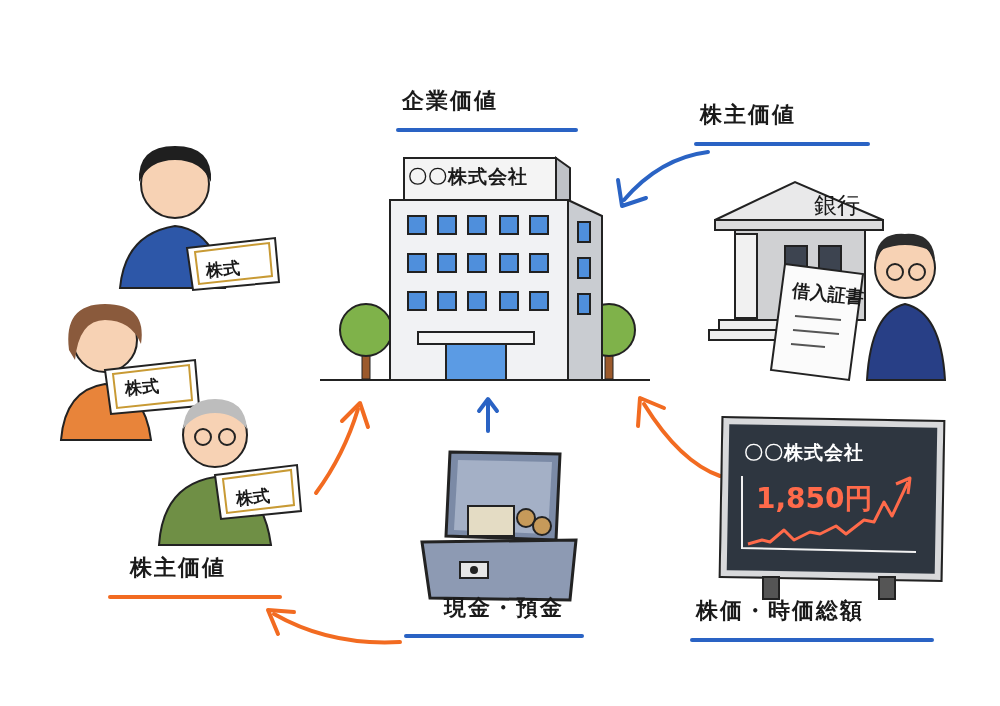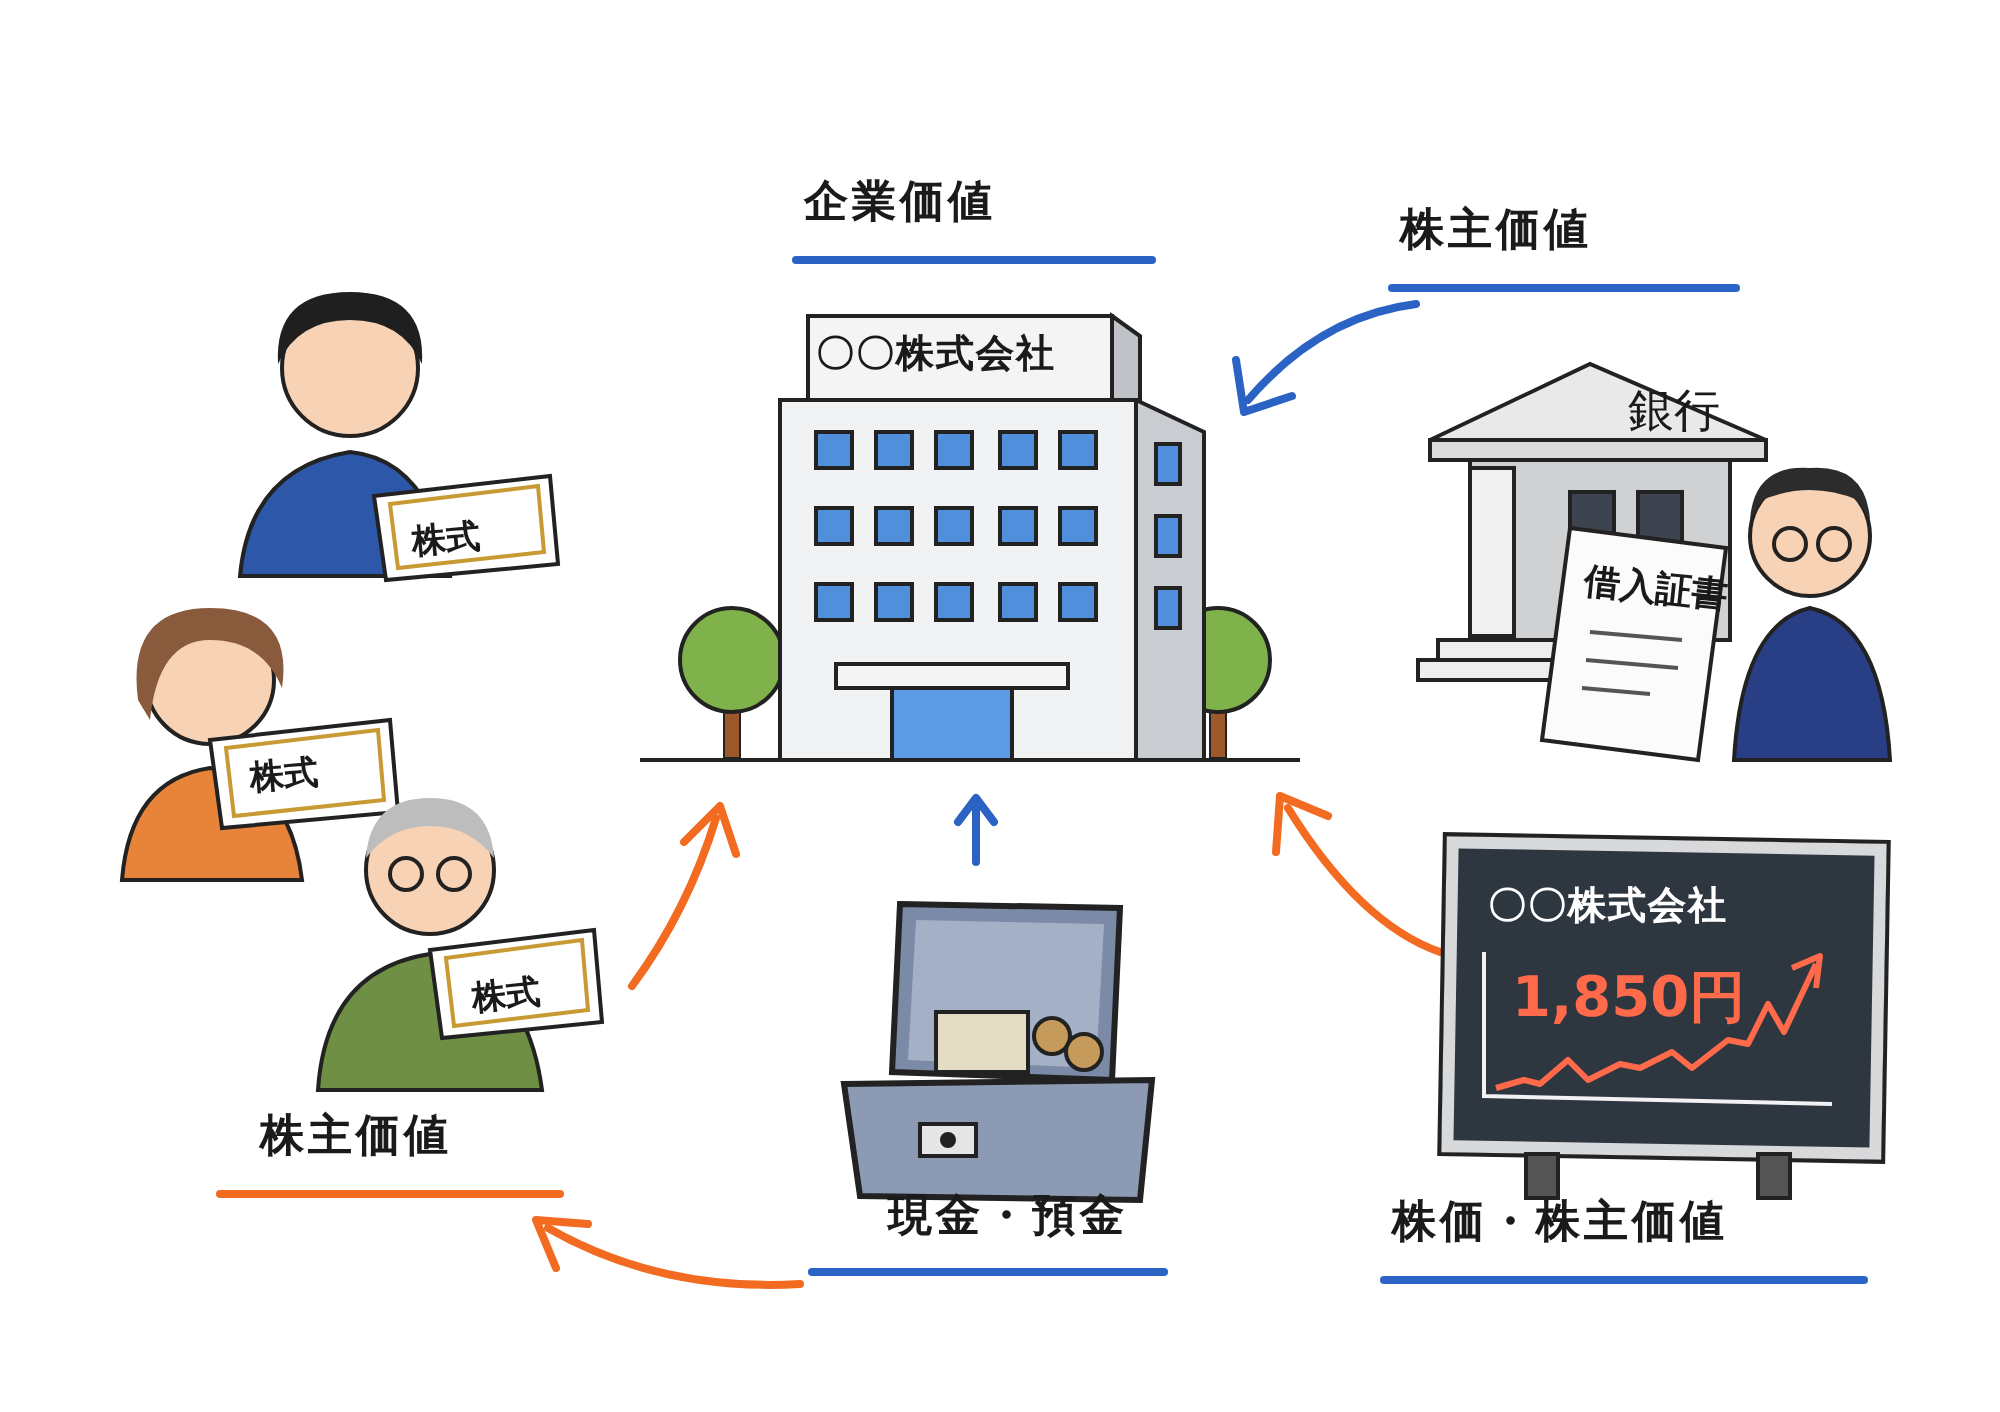--- a/index.html
+++ b/index.html
@@ -158,14 +158,14 @@
 <div class="abs" style="left:762px;top:576px;width:14px;height:20px;background:#555;border:2px solid #222;"></div>
 <div class="abs" style="left:878px;top:576px;width:14px;height:20px;background:#555;border:2px solid #222;"></div>
 <div class="abs" style="left:744px;top:440px;color:#fff;font-size:19px;font-weight:bold;letter-spacing:1px;">〇〇株式会社</div>
 <div class="abs" style="left:756px;top:480px;color:#ff6a4a;font-size:28px;font-weight:bold;">1,850円</div>
 <svg style="left:736px;top:472px;" width="190" height="84">
   <path d="M6,4 L6,76 L180,80" fill="none" stroke="#f2f2f2" stroke-width="2"></path>
   <polyline points="12,72 26,68 34,70 48,58 58,68 74,60 84,62 100,54 110,62 128,48 138,50 148,30 156,44 172,10" fill="none" stroke="#ff6a4a" stroke-width="3" stroke-linejoin="round"></polyline>
   <path d="M160,12 L174,6 L172,22" fill="none" stroke="#ff6a4a" stroke-width="3" stroke-linejoin="round"></path>
 </svg>
 
-<div class="label" style="left:696px;top:596px;">株価・株主価値</div>
+<div class="label" style="left:696px;top:596px;">株価・時価総額</div>
 <div class="uline blue" style="left:690px;top:638px;width:244px;"></div>
 
 </body></html>

